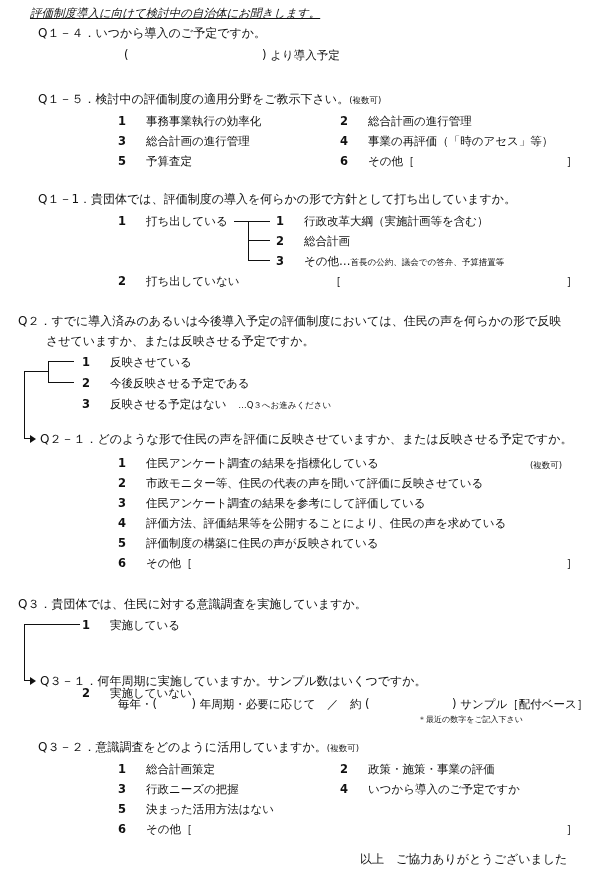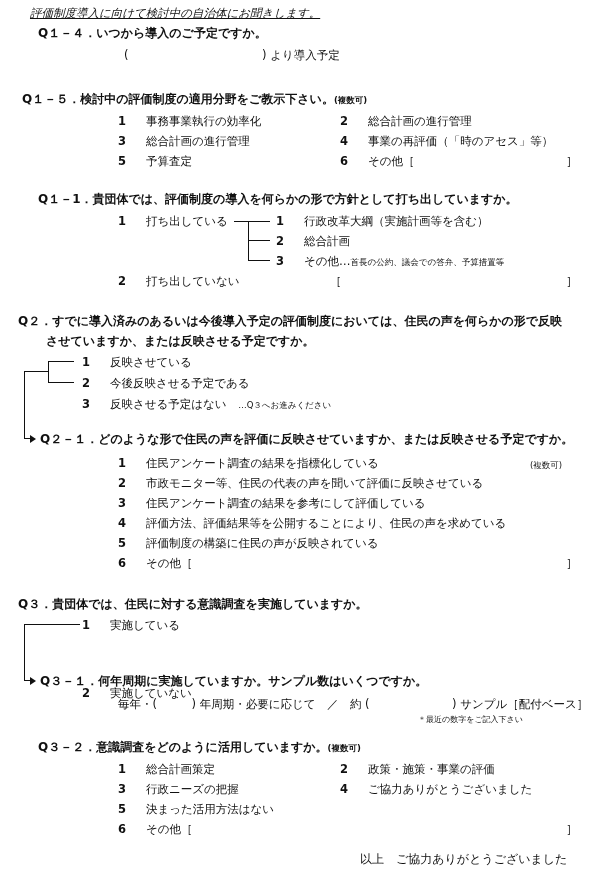--- a/index.html
+++ b/index.html
@@ -3,38 +3,38 @@
 <meta charset="utf-8">
 <style>
   html, body { margin: 0; padding: 0; background: #fff; }
   body {
     width: 600px; height: 871px; position: relative; overflow: hidden;
     font-family: "DejaVu Sans", "Liberation Sans", sans-serif;
     color: #111; font-size: 11.5px;
   }
   .abs { position: absolute; white-space: nowrap; line-height: 14px; }
   .header { left: 30px; top: 6px; font-style: italic; text-decoration: underline; font-size: 11.5px; }
-  .q { font-size: 12px; font-weight: bold; }
+  .q { font-size: 12px; font-weight: normal; }
   .num { display: inline-block; width: 28px; font-weight: bold; }
   .small { font-size: 8.5px; }
   .note { font-size: 8px; }
   .line { position: absolute; background: #111; }
   .arrow { position: absolute; width: 0; height: 0; border-top: 4px solid transparent; border-bottom: 4px solid transparent; border-left: 6px solid #111; }
 </style>
 </head>
 <body>
 
 <div class="abs header">評価制度導入に向けて検討中の自治体にお聞きします。</div>
 
 <div class="abs q" style="left:38px;top:26px;">Q１－４．いつから導入のご予定ですか。</div>
 <div class="abs" style="left:124px;top:48px;">(</div>
 <div class="abs" style="left:150px;top:44px;width:100px;height:18px;"></div>
 <div class="abs" style="left:262px;top:48px;">)  より導入予定</div>
 
-<div class="abs q" style="left:22px;top:92px;"><span>Q１－５．検討中の評価制度の適用分野をご教示下さい。</span><span class="small">(複数可)</span></div>
+<div class="abs q" style="left:38px;top:92px;"><span>Q１－５．検討中の評価制度の適用分野をご教示下さい。</span><span class="small">(複数可)</span></div>
 <div class="abs" style="left:118px;top:114px;"><span class="num">1</span><span>事務事業執行の効率化</span></div>
 <div class="abs" style="left:340px;top:114px;"><span class="num">2</span><span>総合計画の進行管理</span></div>
 <div class="abs" style="left:118px;top:134px;"><span class="num">3</span><span>総合計画の進行管理</span></div>
 <div class="abs" style="left:340px;top:134px;"><span class="num">4</span><span>事業の再評価（「時のアセス」等）</span></div>
 <div class="abs" style="left:118px;top:154px;"><span class="num">5</span><span>予算査定</span></div>
 <div class="abs" style="left:340px;top:154px;"><span class="num">6</span><span>その他［</span></div>
 <div class="abs" style="left:566px;top:154px;">］</div>
 
 <div class="abs q" style="left:38px;top:192px;">Q１－1．貴団体では、評価制度の導入を何らかの形で方針として打ち出していますか。</div>
 <div class="abs" style="left:118px;top:214px;"><span class="num">1</span><span>打ち出している</span></div>
@@ -82,18 +82,18 @@
 
 <div class="abs q" style="left:40px;top:674px;">Q３－１．何年周期に実施していますか。サンプル数はいくつですか。</div>
 <div class="abs" style="left:118px;top:697px;">毎年・(　　　) 年周期・必要に応じて　／　約 (</div>
 <div class="abs" style="left:452px;top:697px;">) サンプル［配付ベース］</div>
 <div class="abs note" style="left:418px;top:713px;">＊最近の数字をご記入下さい</div>
 
 <div class="abs q" style="left:38px;top:740px;"><span>Q３－２．意識調査をどのように活用していますか。</span><span class="small">(複数可)</span></div>
 <div class="abs" style="left:118px;top:762px;"><span class="num">1</span><span>総合計画策定</span></div>
 <div class="abs" style="left:340px;top:762px;"><span class="num">2</span><span>政策・施策・事業の評価</span></div>
 <div class="abs" style="left:118px;top:782px;"><span class="num">3</span><span>行政ニーズの把握</span></div>
-<div class="abs" style="left:340px;top:782px;"><span class="num">4</span><span>ご協力ありがとうございました</span></div>
+<div class="abs" style="left:340px;top:782px;"><span class="num">4</span><span>いつから導入のご予定ですか</span></div>
 <div class="abs" style="left:118px;top:802px;"><span class="num">5</span><span>決まった活用方法はない</span></div>
 <div class="abs" style="left:118px;top:822px;"><span class="num">6</span><span>その他［</span></div>
 <div class="abs" style="left:566px;top:822px;">］</div>
 
 <div class="abs small" style="left:360px;top:852px;font-size:12px;">以上　ご協力ありがとうございました</div>
 
 </body></html>

